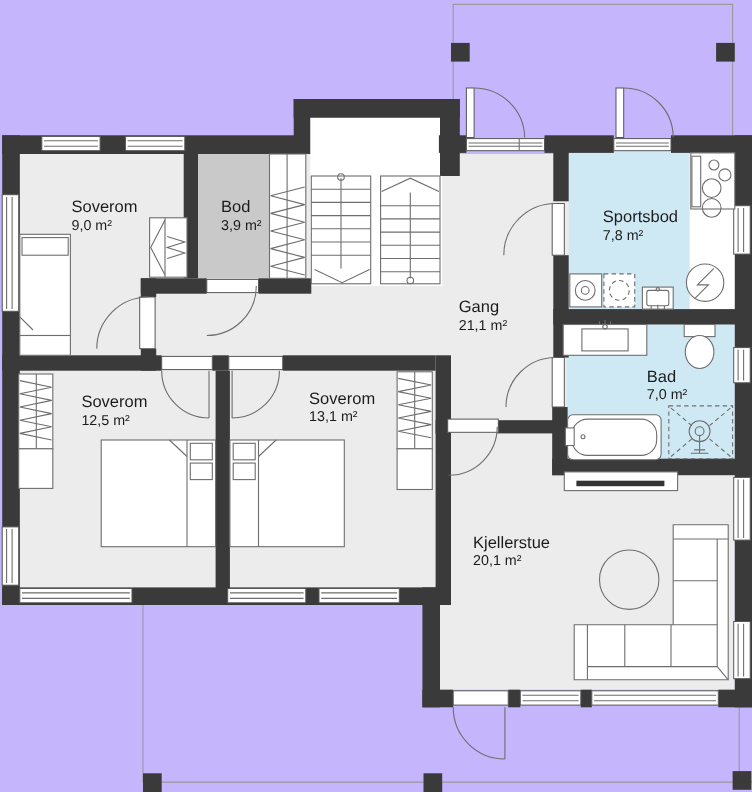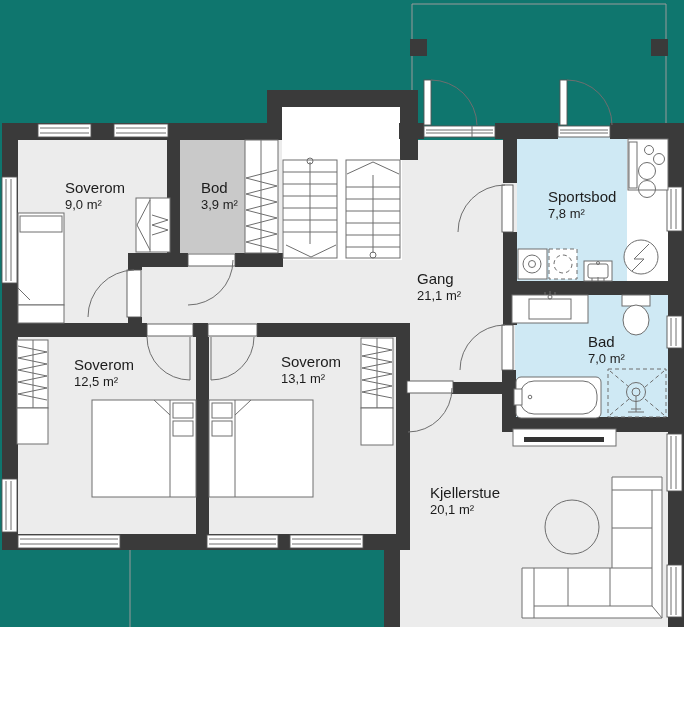--- a/index.html
+++ b/index.html
@@ -1,16 +1,16 @@
 <!DOCTYPE html>
 <html style="--wall: #3a3a3a; --floor: #ececec; --wet_room: #cfe9f4; --storage: #c9c9c9; --line: #6e6e6e;"><head>
 <meta charset="utf-8">
 <style>
   html,body{margin:0;padding:0;background:#fff;}
-  .plan-wrap{width:684px;height:627px;position:relative;background:#0f766e;overflow:hidden;
+  .plan-wrap{width:684px;height:720px;position:relative;background:#c4b5fd;overflow:hidden;
              font-family:"Liberation Sans", sans-serif;}
   svg{display:block;}
   .wall{fill:var(--wall,#3a3a3a);stroke:none;}
   .floor{fill:var(--floor,#ececec);}
   .wet{fill:var(--wet_room,#cfe9f4);}
   .stor{fill:var(--storage,#c9c9c9);}
   .white{fill:#fff;}
   .ln{stroke:var(--line,#6e6e6e);stroke-width:1;fill:none;}
   .lnt{stroke:#9a9a9a;stroke-width:1;fill:none;}
   .fix{fill:#fff;stroke:var(--line,#6e6e6e);stroke-width:1;}

